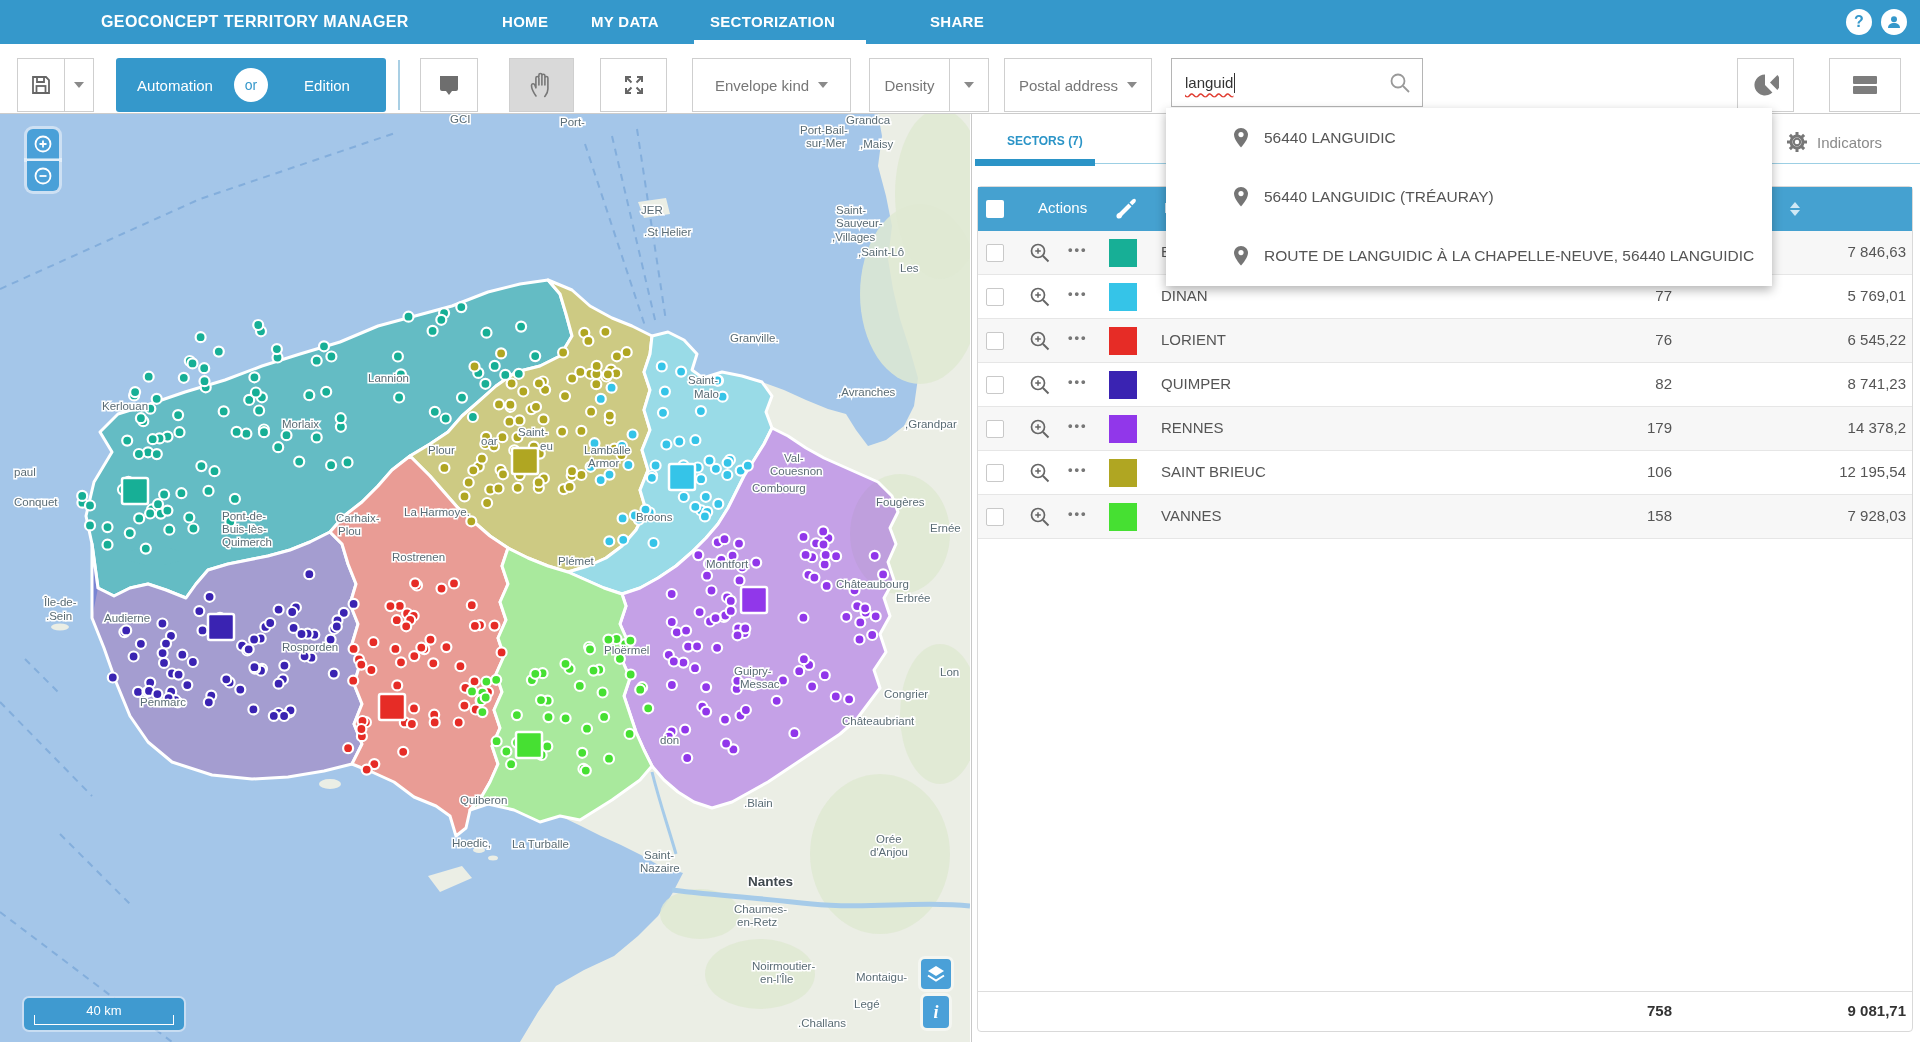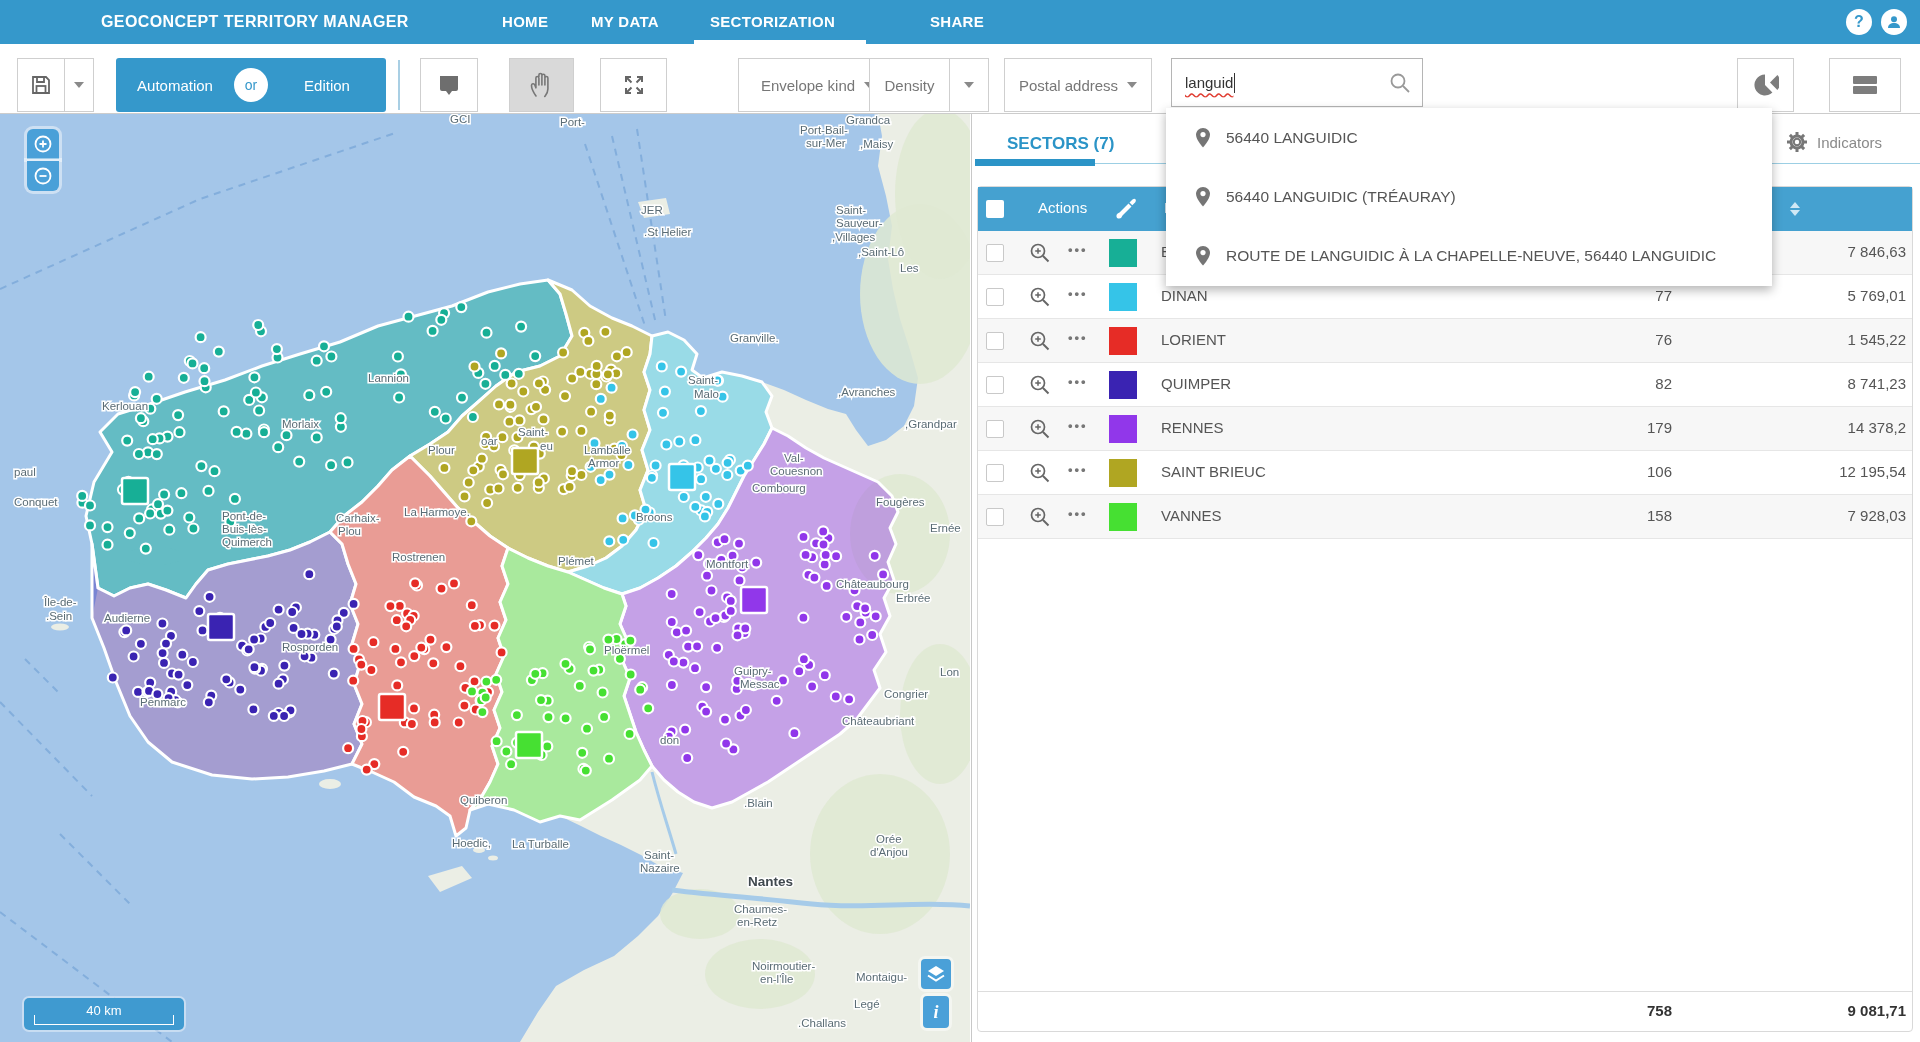--- a/index.html
+++ b/index.html
@@ -30,41 +30,41 @@
   #search-box svg { margin-left:auto; }
   
   #map-wrap { position:absolute; left:0; top:114px; width:970px; height:928px; background:#a4c6e9; cursor:grab; }
   .map-ctl { position:absolute; background:#4aa0d8; border-radius:5px; color:#fff; display:flex; align-items:center; justify-content:center; cursor:pointer; box-shadow:0 0 0 3px rgba(255,255,255,.45); }
   #scalebar { position:absolute; left:24px; top:998px; width:160px; height:32px; background:#3f9ad0; border-radius:5px; box-shadow:0 0 0 2px rgba(255,255,255,.4); color:#fff; font-size:13px; }
   #scalebar .line { position:absolute; left:10px; right:10px; bottom:5px; height:10px; border-left:1.5px solid #fff; border-right:1.5px solid #fff; border-bottom:1.5px solid #fff; }
   #scalebar .lbl { position:absolute; width:100%; text-align:center; top:5px; }
   #panel-divider { position:absolute; left:971px; top:114px; width:1px; height:928px; background:#c8c8c8; }
   
   #panel { position:absolute; left:975px; top:114px; width:945px; height:928px; background:#fff; }
-  #tab-sectors { position:absolute; left:32px; top:20px; font-size:17px; font-weight:bold; color:#2b94c7; cursor:pointer; }
+  #tab-sectors { position:absolute; left:32px; top:20px; font-size:12px; font-weight:bold; color:#2b94c7; cursor:pointer; }
   #tab-underline { position:absolute; left:0; top:45px; width:120px; height:7px; background:#2b94c7; }
   #tab-line { position:absolute; left:0; top:49px; width:945px; height:1px; background:#9ccfe4; }
   #indicators { position:absolute; left:810px; top:16px; display:flex; align-items:center; gap:8px; color:#8a8a8a; font-size:15px; cursor:pointer; }
   #table { position:absolute; left:2px; top:72px; width:936px; height:846px; border:1px solid #d9d9d9; border-radius:4px; }
   #thead { position:absolute; left:0; top:0; width:100%; height:44px; background:#45a1d0; color:#fff; font-size:15px; }
   .chk { position:absolute; width:18px; height:18px; background:#fff; border-radius:2px; cursor:pointer; }
   .chk.bordered { border:1px solid #c9c9c9; }
   .trow { position:absolute; left:0; width:100%; height:44px; font-size:15px; color:#555; border-bottom:1px solid #e6e6e6; }
   .trow.odd { background:#f7f7f7; }
   .cell-name { position:absolute; left:183px; top:12px; }
   .cell-count { position:absolute; right:240px; top:12px; }
   .cell-area { position:absolute; right:6px; top:12px; }
   .swatch { position:absolute; left:131px; top:8px; width:28px; height:28px; }
   .dots3 { position:absolute; left:90px; top:11px; color:#777; font-size:13px; letter-spacing:2px; font-weight:bold; cursor:pointer; }
   .magwrap { position:absolute; left:50px; top:10px; cursor:pointer; }
   #totals { position:absolute; left:0; bottom:0; width:100%; height:40px; border-top:1px solid #ddd; font-weight:bold; color:#333; font-size:15px; }
   #totals .cell-count, #totals .cell-area { top:10px; }
   
   #suggest { position:absolute; left:1166px; top:108px; width:606px; height:178px; background:#fff; box-shadow:0 4px 10px rgba(0,0,0,.3); z-index:50; display:flex; flex-direction:column; }
-  .sug-item { flex:1; display:flex; align-items:center; padding-left:28px; gap:14px; font-size:15.5px; color:#555; cursor:pointer; }
+  .sug-item { flex:1; display:flex; align-items:center; padding-left:28px; gap:14px; font-size:15.5px; color:#555; cursor:pointer;margin-left:38px; }
   .maplabel { font-size:11.5px; fill:#5a6c75; stroke:#fff; stroke-width:3px; paint-order:stroke; }
   .maplabel.big { font-size:13.5px; fill:#40494f; font-weight:bold; }
 </style>
 </head>
 <body>
 
 <div id="app">
 
   <div id="navbar">
     <div id="nav-title">GEOCONCEPT TERRITORY MANAGER</div>
@@ -119,21 +119,21 @@
       <svg width="26" height="26" viewBox="0 0 26 26">
           <g stroke="#666" stroke-width="2" fill="none">
             <path d="M10.5 10.5 L5 5 M5 10 V5 h5"></path>
             <path d="M15.5 10.5 L21 5 M16 5 h5 v5"></path>
             <path d="M10.5 15.5 L5 21 M5 16 v5 h5"></path>
             <path d="M15.5 15.5 L21 21 M21 16 v5 h-5"></path>
           </g>
         </svg>
     </div>
 
-    <div class="btn" style="left:692px; width:159px;margin-left:46px;">
+    <div class="btn" style="left:692px; width:159px;">
       <span class="ddtxt">Envelope kind</span>
         <span class="caret"></span>
     </div>
     <div class="btn" style="left:869px; width:81px;">
       <span class="ddtxt">Density</span>
     </div>
     <div class="btn" style="left:949px; width:40px;">
         <span class="caret" style="margin-left:0"></span>
       </div>
 
@@ -850,21 +850,21 @@
             <div class="chk bordered" style="left:8px; top:13px;"></div>
             <span class="magwrap"><svg width="24" height="24" viewBox="0 0 24 24">
                 <circle cx="10" cy="10" r="6.5" fill="none" stroke="#666" stroke-width="1.7"></circle>
                 <path d="M10 7.2 v5.6 M7.2 10 h5.6" stroke="#666" stroke-width="1.5"></path>
                 <path d="M15 15 L20.5 20.5" stroke="#666" stroke-width="1.9"></path>
               </svg></span>
             <span class="dots3">•••</span>
             <div class="swatch" style="background: rgb(230, 44, 38);"></div>
             <span class="cell-name">LORIENT</span>
             <span class="cell-count">76</span>
-            <span class="cell-area">1 545,22</span>
+            <span class="cell-area">6 545,22</span>
           </div>
           <div class="trow" style="top: 176px;">
             <div class="chk bordered" style="left:8px; top:13px;"></div>
             <span class="magwrap"><svg width="24" height="24" viewBox="0 0 24 24">
                 <circle cx="10" cy="10" r="6.5" fill="none" stroke="#666" stroke-width="1.7"></circle>
                 <path d="M10 7.2 v5.6 M7.2 10 h5.6" stroke="#666" stroke-width="1.5"></path>
                 <path d="M15 15 L20.5 20.5" stroke="#666" stroke-width="1.9"></path>
               </svg></span>
             <span class="dots3">•••</span>
             <div class="swatch" style="background: rgb(58, 35, 178);"></div>

